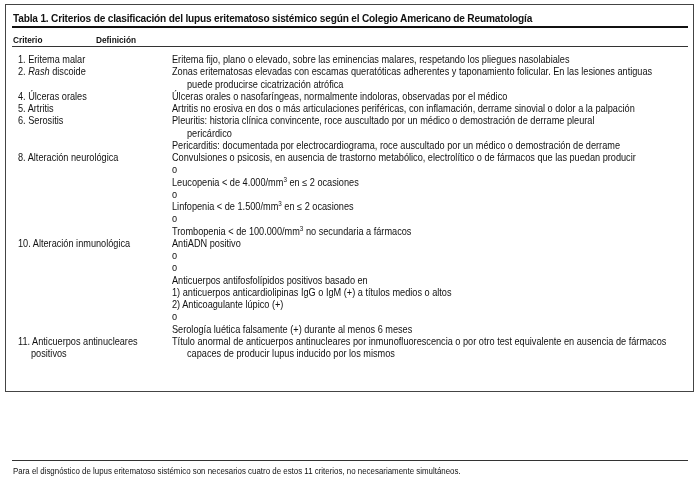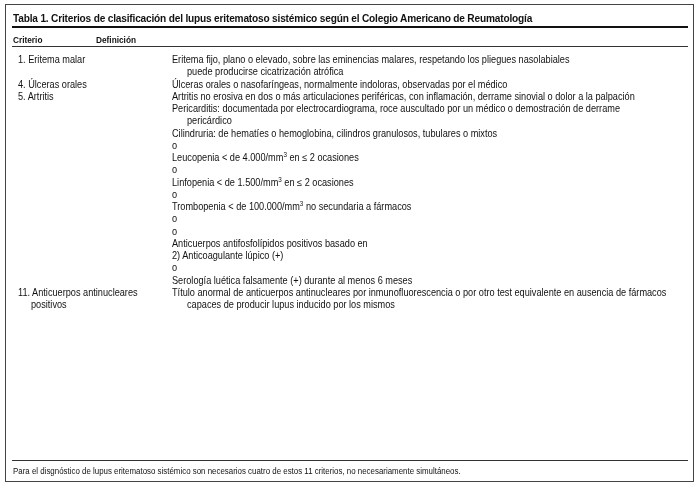--- a/index.html
+++ b/index.html
@@ -1,18 +1,18 @@
 <!DOCTYPE html>
 <html><head>
 <meta charset="utf-8">
 <style>
   html, body { margin: 0; padding: 0; background: #ffffff; }
   body { width: 700px; height: 494px; position: relative; overflow: hidden;
          font-family: "Liberation Sans", sans-serif; color: #111; }
-  .frame { position: absolute; left: 5px; top: 4px; width: 689px; height: 478px;
+  .frame { position: absolute; left: 5px; top: 4px; width: 689px; height: 388px;
            border: 1px solid #444; box-sizing: border-box; }
   .title { position: absolute; left: 7px; top: 7px; font-size: 11px; font-weight: bold;
            letter-spacing: -0.2px; transform: scaleX(0.92); transform-origin: left top; white-space: nowrap; }
   .rule-thick { position: absolute; left: 6px; width: 676px; height: 2px; background: #111; }
   .rule-thin { position: absolute; left: 6px; width: 676px; height: 1px; background: #333; }
   .hdr { position: absolute; top: 30px; font-size: 9px; font-weight: bold;
          transform: scaleX(0.92); transform-origin: left top; white-space: nowrap; }
   .rows { position: absolute; left: 0; top: 49px; width: 689px; }
   .line { position: relative; height: 12.25px; font-size: 10.2px; line-height: 12.25px; white-space: nowrap; }
   .crit { position: absolute; left: 12px; transform: scaleX(0.9); transform-origin: left center; }
@@ -33,65 +33,81 @@
   <div class="hdr" style="left:7px">Criterio</div>
   <div class="hdr" style="left:90px">Definición</div>
   <div class="rule-thin" style="top:41px"></div>
 
   <div class="rows" id="rows">
       <div class="line">
         <span class="crit">1. Eritema malar</span>
         <span class="def">Eritema fijo, plano o elevado, sobre las eminencias malares, respetando los pliegues nasolabiales</span>
       </div>
       <div class="line">
+        <span class="crit"><span>2. </span><i>Rash</i><span> discoide</span></span>
+        <span class="def">Zonas eritematosas elevadas con escamas queratóticas adherentes y taponamiento folicular. En las lesiones antiguas</span>
+      </div>
+      <div class="line">
         <span class="def cont">puede producirse cicatrización atrófica</span>
       </div>
       <div class="line">
         <span class="crit">4. Úlceras orales</span>
         <span class="def">Úlceras orales o nasofaríngeas, normalmente indoloras, observadas por el médico</span>
       </div>
       <div class="line">
         <span class="crit">5. Artritis</span>
         <span class="def">Artritis no erosiva en dos o más articulaciones periféricas, con inflamación, derrame sinovial o dolor a la palpación</span>
       </div>
       <div class="line">
-        <span class="def">Pericarditis: documentada por electrocardiograma, roce auscultado por un médico o demostración de derrame</span>
+        <span class="crit">6. Serositis</span>
+        <span class="def">Pleuritis: historia clínica convincente, roce auscultado por un médico o demostración de derrame pleural</span>
       </div>
       <div class="line">
         <span class="def cont">pericárdico</span>
       </div>
       <div class="line">
-        <span class="def">Cilindruria: de hematíes o hemoglobina, cilindros granulosos, tubulares o mixtos</span>
+        <span class="def">Pericarditis: documentada por electrocardiograma, roce auscultado por un médico o demostración de derrame</span>
+      </div>
+      <div class="line">
+        <span class="crit">8. Alteración neurológica</span>
+        <span class="def">Convulsiones o psicosis, en ausencia de trastorno metabólico, electrolítico o de fármacos que las puedan producir</span>
       </div>
       <div class="line">
         <span class="def">o</span>
       </div>
       <div class="line">
         <span class="def"><span>Leucopenia &lt; de 4.000/mm</span><sup>3</sup><span> en ≤ 2 ocasiones</span></span>
       </div>
       <div class="line">
         <span class="def">o</span>
       </div>
       <div class="line">
         <span class="def"><span>Linfopenia &lt; de 1.500/mm</span><sup>3</sup><span> en ≤ 2 ocasiones</span></span>
       </div>
       <div class="line">
         <span class="def">o</span>
       </div>
       <div class="line">
         <span class="def"><span>Trombopenia &lt; de 100.000/mm</span><sup>3</sup><span> no secundaria a fármacos</span></span>
       </div>
       <div class="line">
+        <span class="crit">10. Alteración inmunológica</span>
+        <span class="def">AntiADN positivo</span>
+      </div>
+      <div class="line">
         <span class="def">o</span>
       </div>
       <div class="line">
         <span class="def">o</span>
       </div>
       <div class="line">
         <span class="def">Anticuerpos antifosfolípidos positivos basado en</span>
+      </div>
+      <div class="line">
+        <span class="def">1) anticuerpos anticardiolipinas IgG o IgM (+) a títulos medios o altos</span>
       </div>
       <div class="line">
         <span class="def">2) Anticoagulante lúpico (+)</span>
       </div>
       <div class="line">
         <span class="def">o</span>
       </div>
       <div class="line">
         <span class="def">Serología luética falsamente (+) durante al menos 6 meses</span>
       </div>

